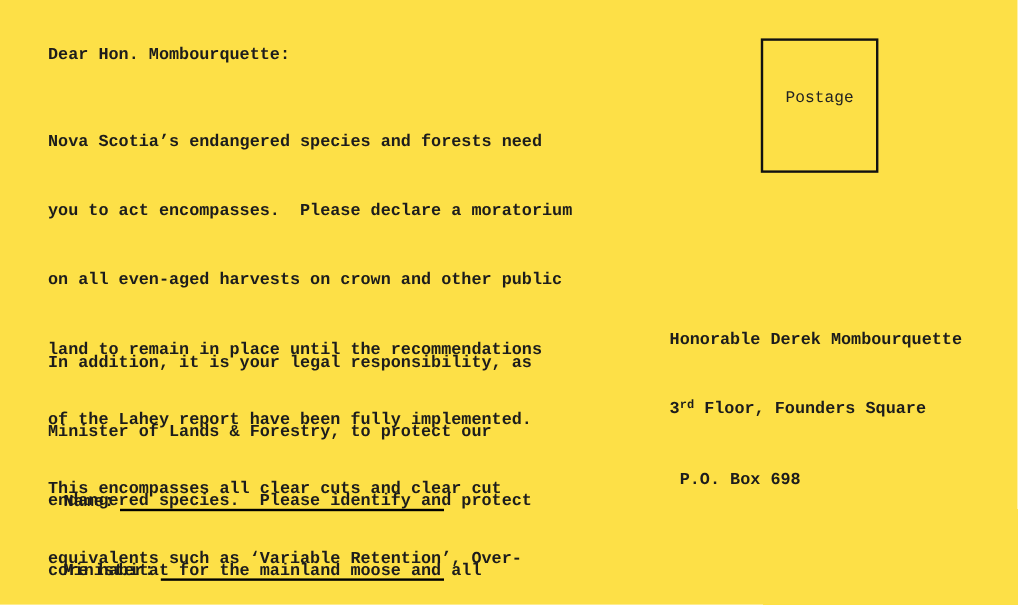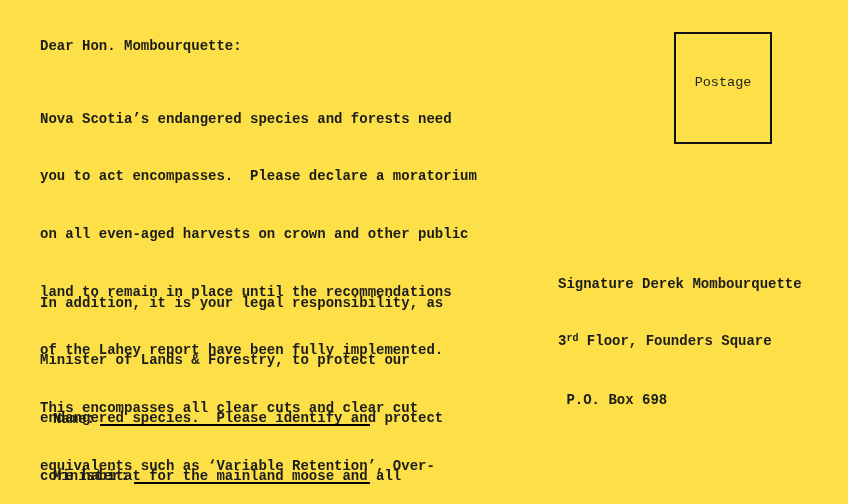--- a/index.html
+++ b/index.html
@@ -39,21 +39,20 @@
     left: 634px;
     top: 32px;
     width: 98px;
     height: 112px;
     border: 2px solid #111111;
     box-sizing: border-box;
     display: flex;
     align-items: center;
     justify-content: center;
     padding-bottom: 12px;
-    margin-left: 40px;
   }
   .postage-label {
     font-weight: normal;
     color: #222222;
     font-size: 13.5px;
   }
 
   .recipient { left: 558px; top: 236px; }
   .recipient div { white-space: pre; }
   .sup {
@@ -101,20 +100,20 @@
     
     
     
   </div>
 
   <div class="postage-box">
     <span class="postage-label">Postage</span>
   </div>
 
   <div class="block recipient">
-    <div>Signature Derek Mombourquette</div>
+    <div>Honorable Derek Mombourquette</div>
     <div><span>3</span><span class="sup">rd</span><span> Floor, Founders Square</span></div>
     <div> P.O. Box 698</div>
     
     
   </div>
 
 </div>
 
 </body></html>

